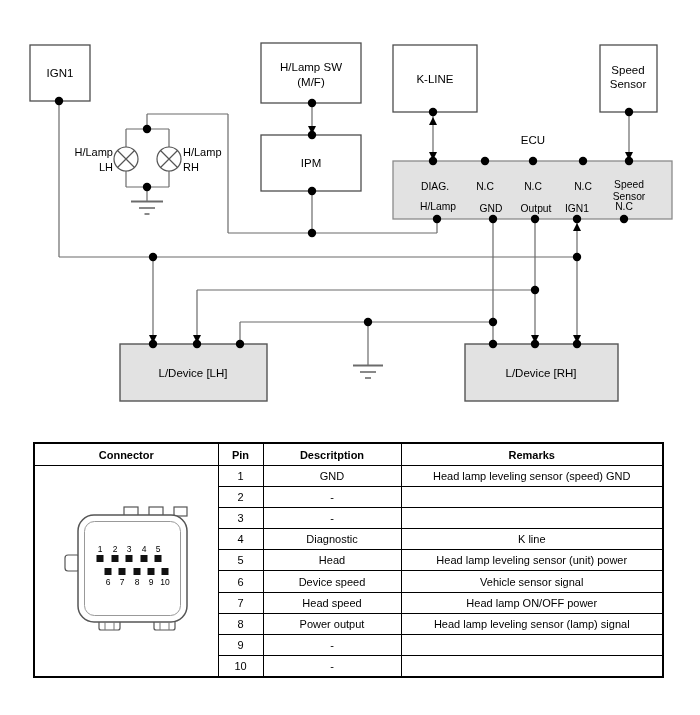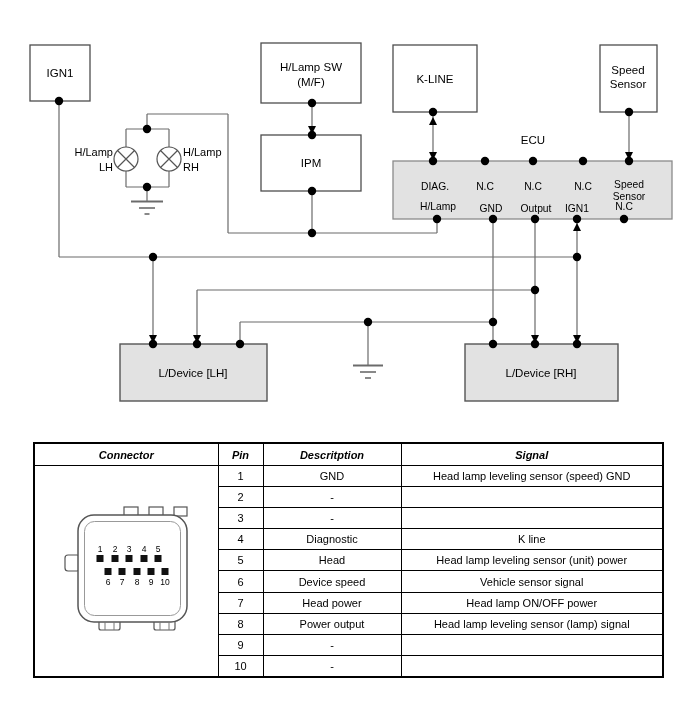--- a/index.html
+++ b/index.html
@@ -3,21 +3,21 @@
 <meta charset="utf-8">
 <style>
   html,body{margin:0;padding:0;background:#fff;}
   body{width:700px;height:715px;position:relative;font-family:"Liberation Sans",sans-serif;}
   .page{position:relative;width:700px;height:715px;background:#fff;overflow:hidden;}
   svg text{font-family:"Liberation Sans",sans-serif;fill:#000;}
   .diagram{position:absolute;left:0;top:0;}
   .tblwrap{position:absolute;left:33px;top:442px;width:629px;}
   table.pins{border-collapse:collapse;table-layout:fixed;width:629px;border:2px solid #000;}
   table.pins th,table.pins td{border:1px solid #000;font-size:11px;text-align:center;vertical-align:middle;padding:0;}
-  table.pins th{height:21px;font-weight:bold;font-style:italic;}
+  table.pins th{height:21px;font-weight:bold;}
   table.pins td{height:20px;}
   td.conncell{vertical-align:middle;text-align:center;}
 </style>
 </head>
 <body>
 
 <div class="page">
 
   <svg class="diagram" width="700" height="434" viewBox="0 0 700 434">
 
@@ -153,21 +153,21 @@
         <col style="width:184px">
           <col style="width:45px">
           <col style="width:138px">
           <col style="width:262px">
       </colgroup>
       <thead>
         <tr>
           <th>Connector</th>
           <th>Pin</th>
           <th>Descritption</th>
-          <th>Signal</th>
+          <th>Remarks</th>
         </tr>
       </thead>
       <tbody>
         <tr>
           <td rowspan="10" class="conncell">
             
             <svg width="182" height="208" viewBox="0 0 182 208">
               <g stroke="#555" fill="#ffffff" stroke-width="1.2">
                 <rect x="89" y="41" width="14" height="9"></rect>
                 <rect x="114" y="41" width="14" height="9"></rect>
@@ -231,21 +231,21 @@
           <td>Head</td>
           <td>Head lamp leveling sensor (unit) power</td>
         </tr>
         <tr>
           <td>6</td>
           <td>Device speed</td>
           <td>Vehicle sensor signal</td>
         </tr>
         <tr>
           <td>7</td>
-          <td>Head power</td>
+          <td>Head speed</td>
           <td>Head lamp ON/OFF power</td>
         </tr>
         <tr>
           <td>8</td>
           <td>Power output</td>
           <td>Head lamp leveling sensor (lamp) signal</td>
         </tr>
         <tr>
           <td>9</td>
           <td>-</td>

